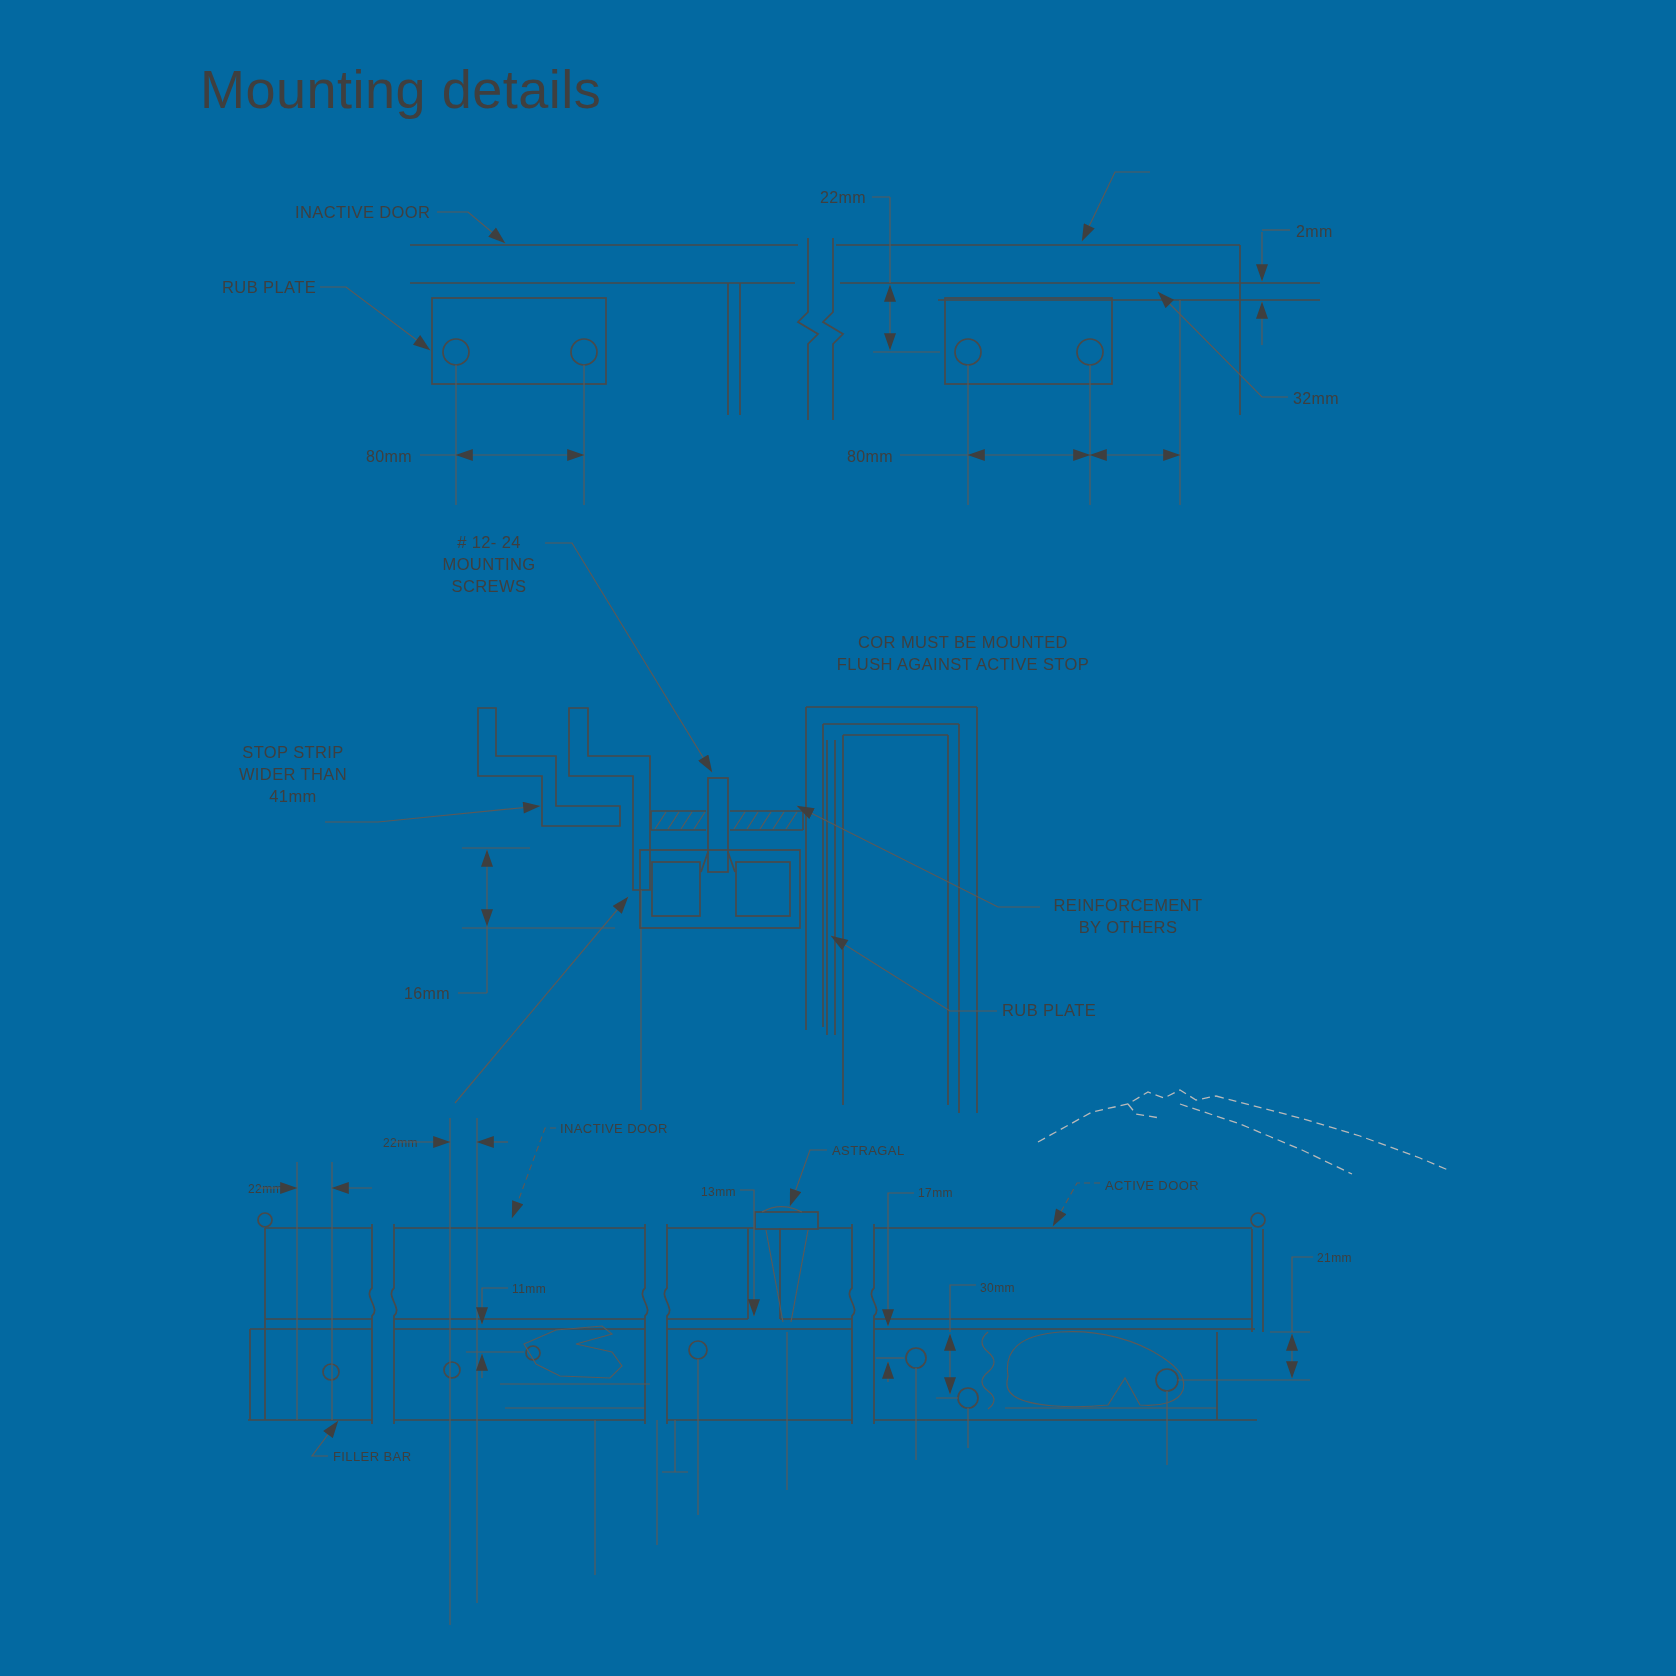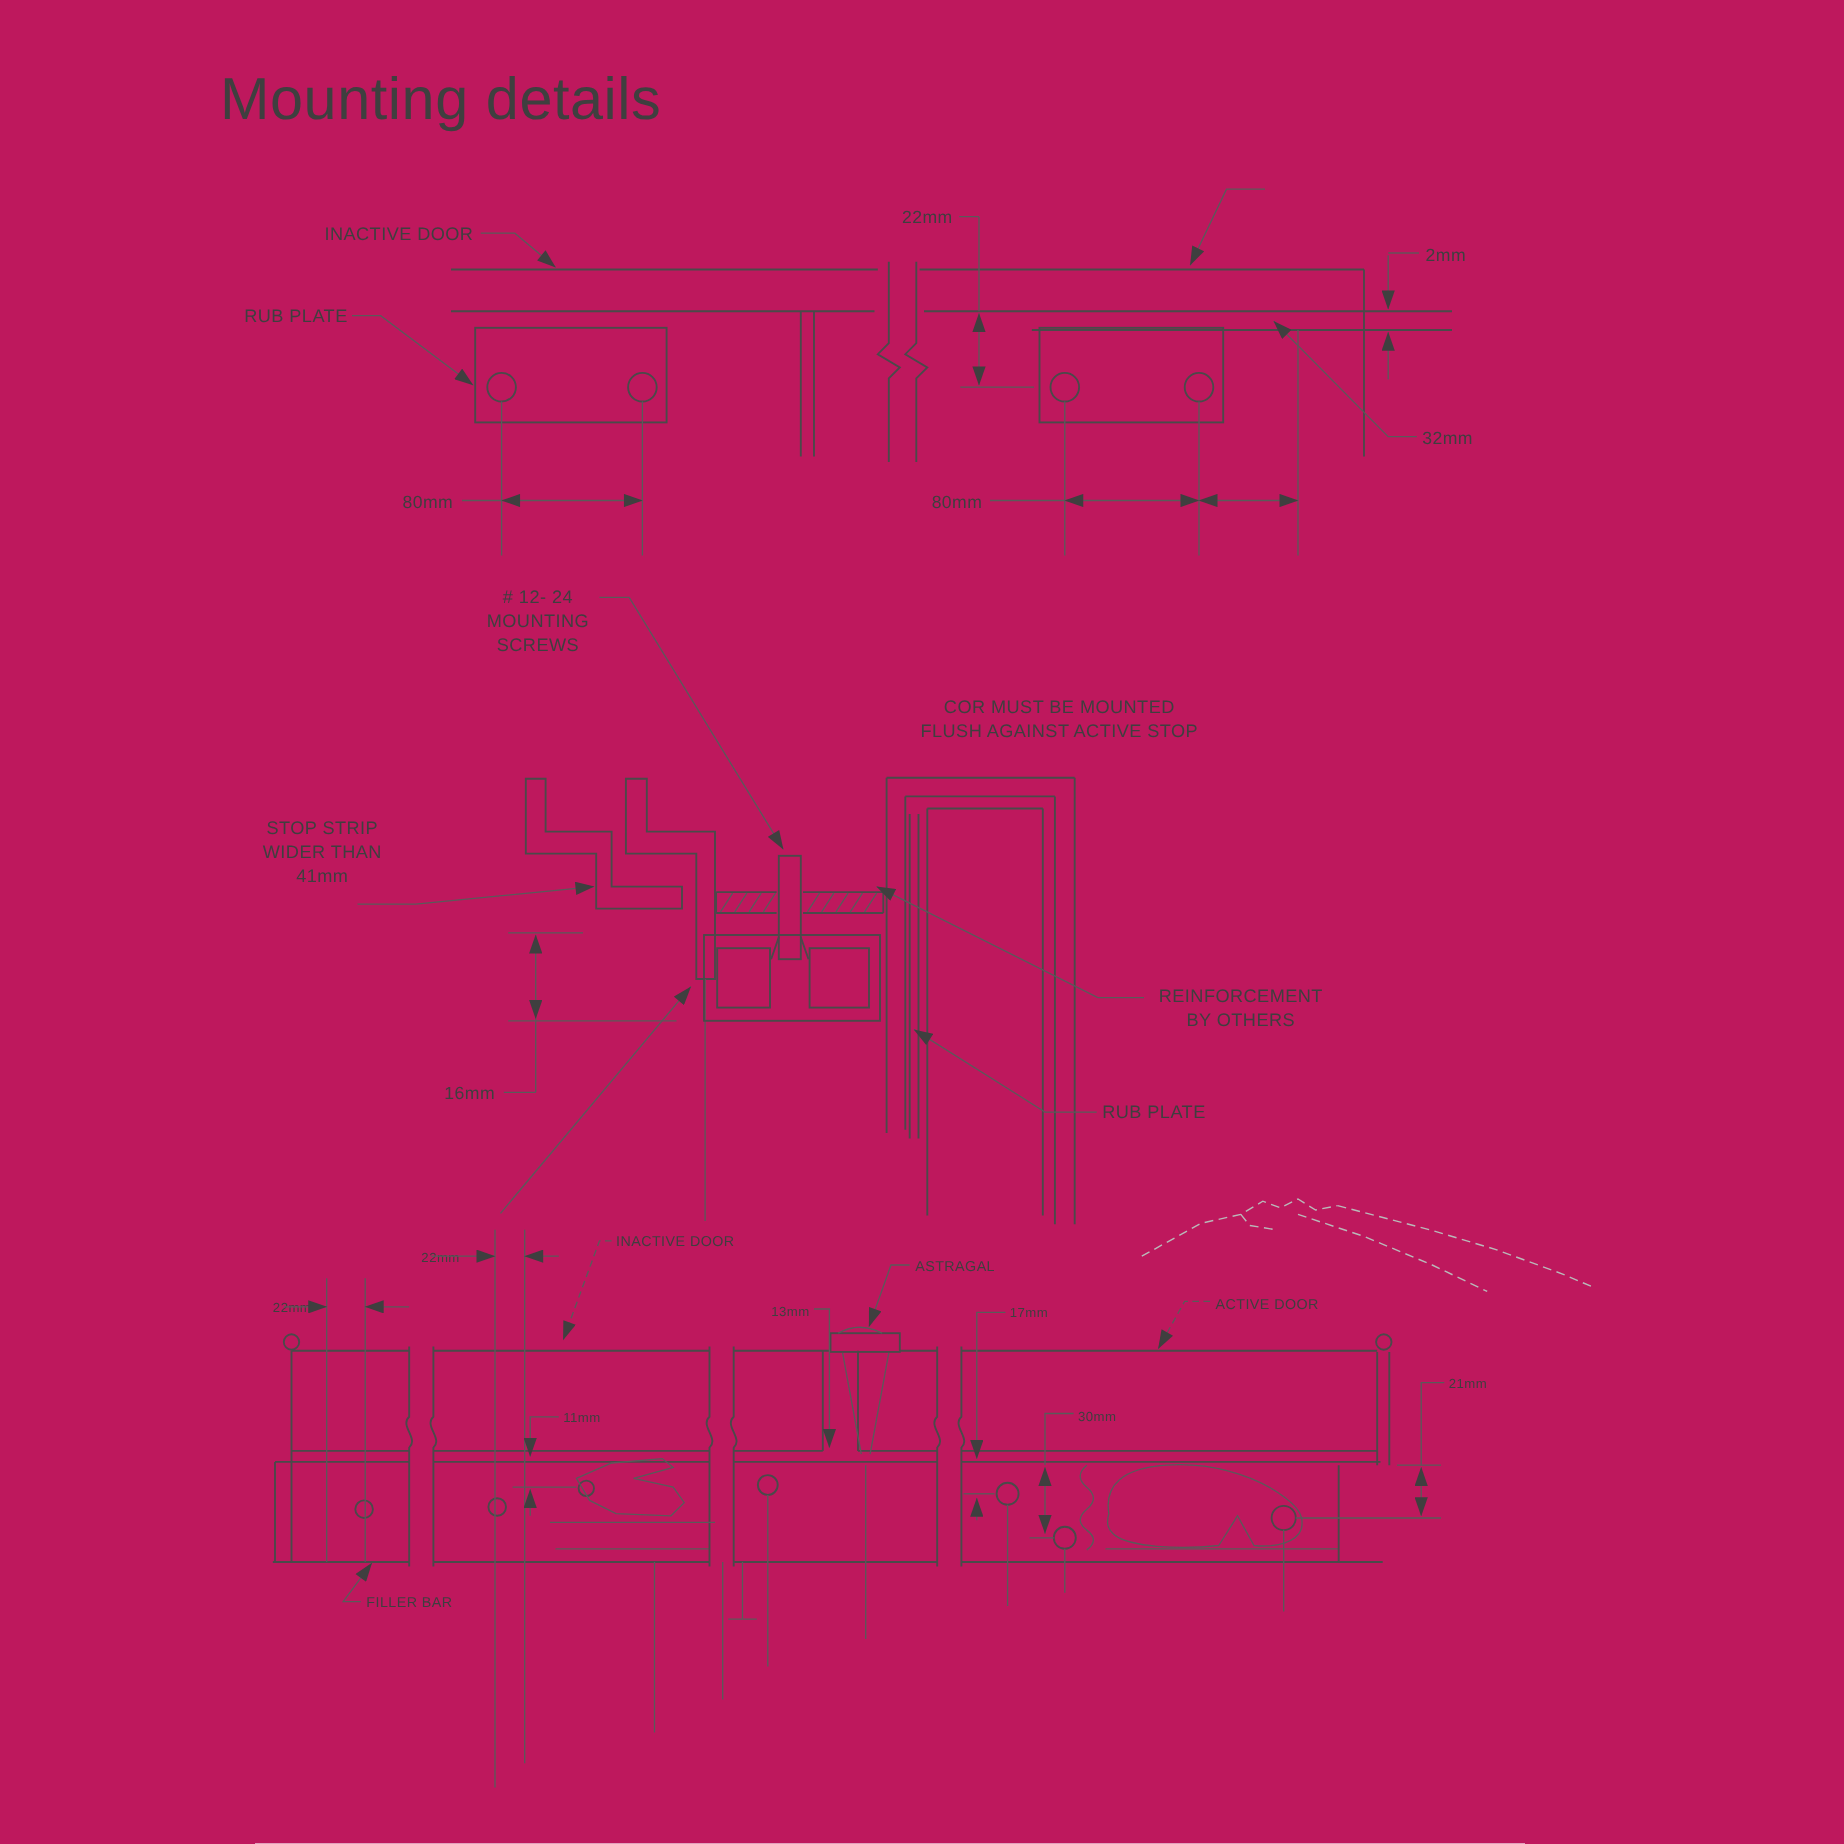--- a/index.html
+++ b/index.html
@@ -1,16 +1,16 @@
 <!DOCTYPE html>
 <html><head>
 <meta charset="utf-8">
 <style>
   html,body{margin:0;padding:0;background:#ffffff;}
-  .page{position:relative;width:1676px;height:1676px;background:#be185d;overflow:hidden;
+  .page{position:relative;width:1676px;height:1676px;background:#0369a1;overflow:hidden;
         font-family:"Liberation Sans",sans-serif;}
   svg{position:absolute;left:0;top:0;}
   svg text{font-family:"Liberation Sans","DejaVu Sans",sans-serif;fill:#3f3f3f;letter-spacing:.4px;}
   .title{font-size:54px;letter-spacing:.5px;}
   .lbl{font-size:16.5px;}
   .lblm{font-size:16.5px;}
   .lbls{font-size:13px;}
   .dimt{font-size:16px;}
   .dimts{font-size:12px;}
   .ln{stroke:#4a4a4a;stroke-width:1.7;fill:none;}

